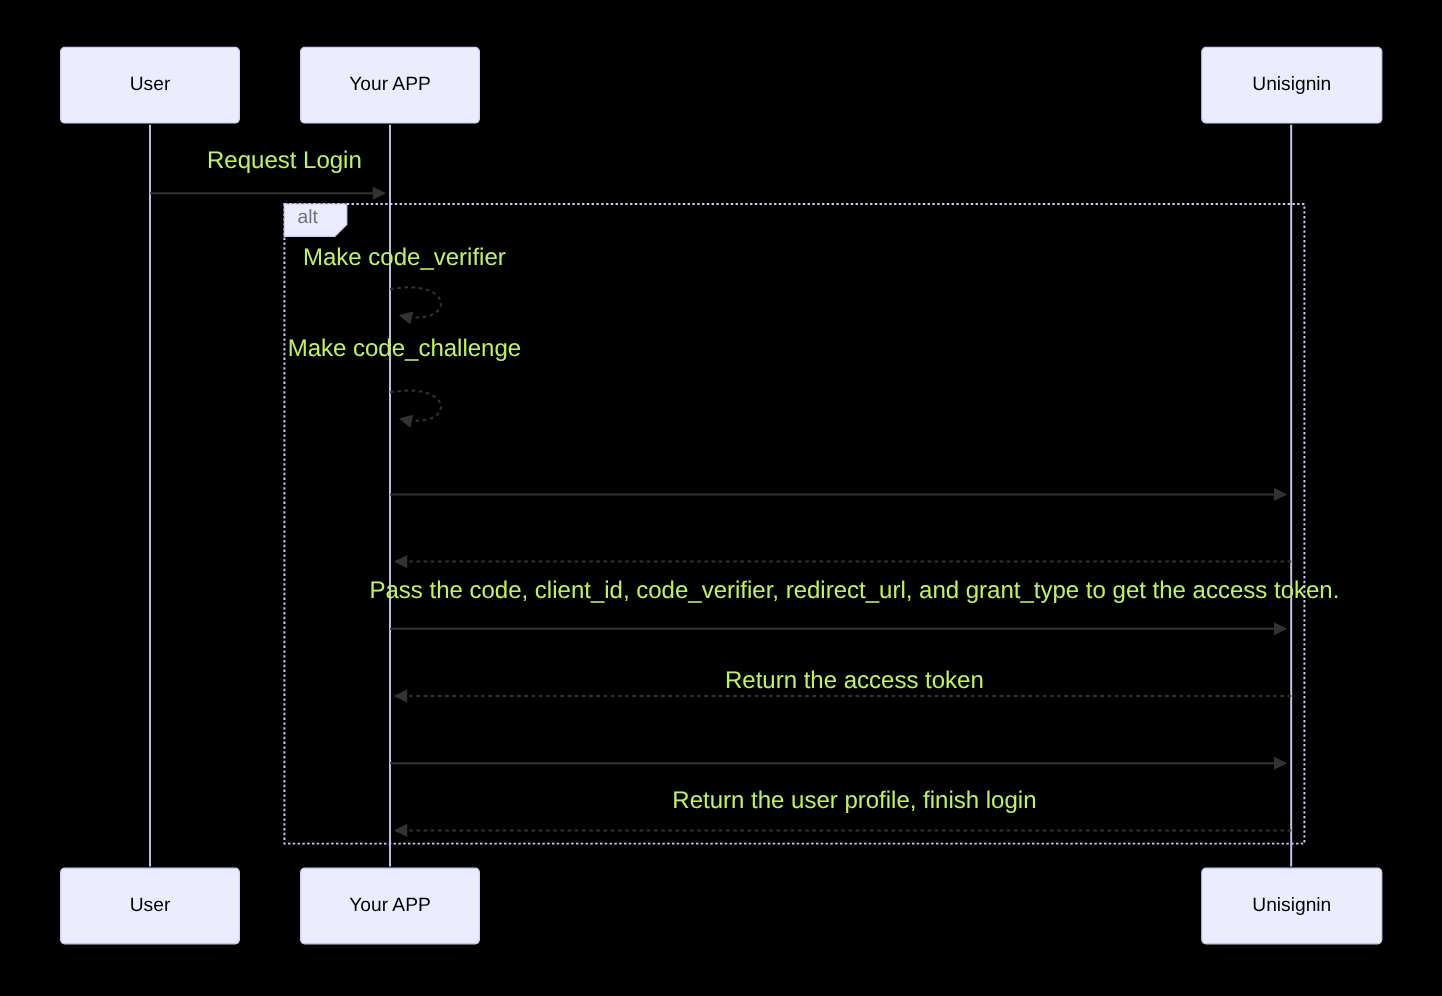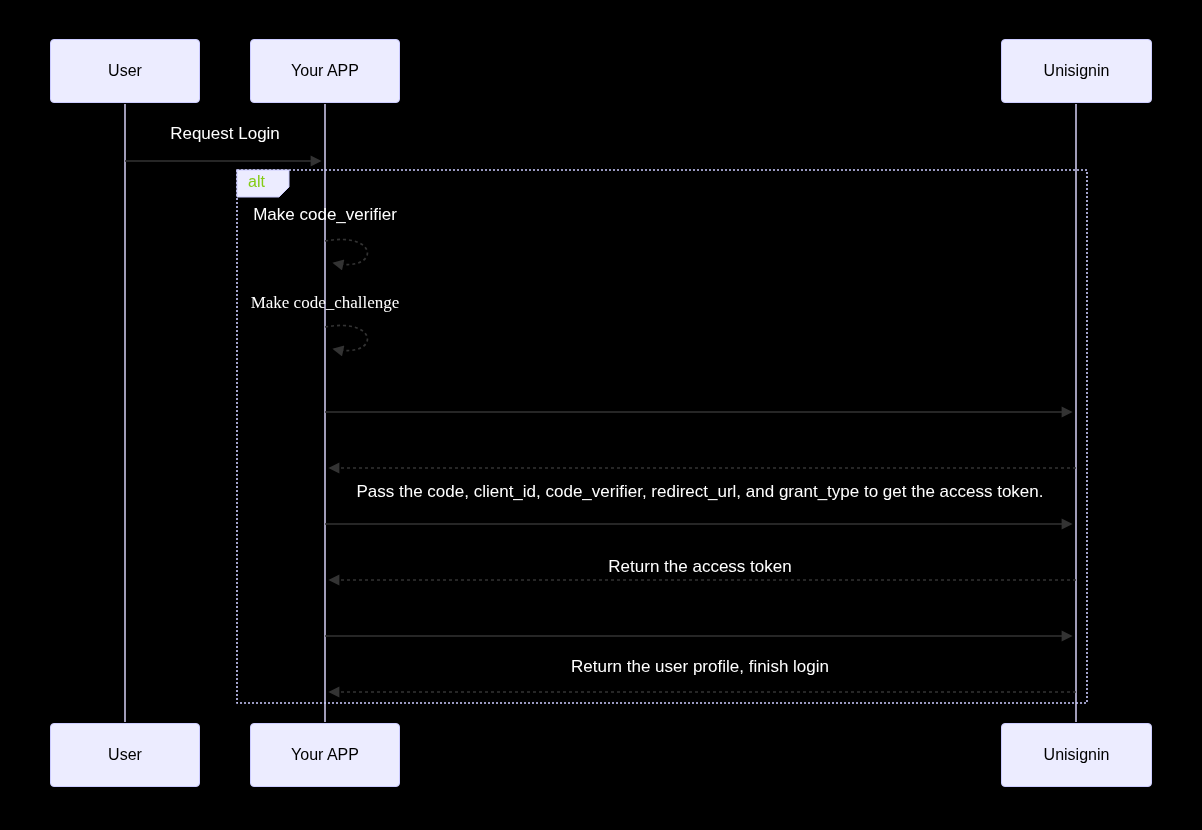--- a/index.html
+++ b/index.html
@@ -31,27 +31,28 @@
     align-items: center;
     justify-content: center;
     color: #000000;
     font-size: 16px;
     box-sizing: border-box;
   }
   .msg-label {
     position: absolute;
     transform: translateX(-50%);
     white-space: nowrap;
-    color: #ffffff;
-    font-size: 17px;
+    color: #bef264;
+    font-size: 20px;
     line-height: 20px;
+    margin-left: 12px;
   }
   .alt-text {
     position: absolute;
-    color: #84cc16;
+    color: #737373;
     font-size: 16px;
     line-height: 18px;
     font-weight: 400;
   }
 </style>
 </head>
 <body>
 
 <div id="stage">
 
@@ -107,21 +108,21 @@
   <div class="actor-box" style="left:1001px; top:723px; width:151px;">
     <span>Unisignin</span>
   </div>
 
   <div class="alt-text" style="left:248px; top:173px;">alt</div>
 
   <div class="msg-label" style="left:225px; top:124px;">Request Login</div>
 
   <div class="msg-label" style="left:325px; top:205px;">Make code_verifier</div>
 
-  <div class="msg-label" style="left:325px; top:293px;font-family:Liberation Serif, serif;">Make code_challenge</div>
+  <div class="msg-label" style="left:325px; top:281px;">Make code_challenge</div>
 
 
 
   <div class="msg-label" style="left:700px; top:482px;">Pass the code, client_id, code_verifier, redirect_url, and grant_type to get the access token.</div>
 
   <div class="msg-label" style="left:700px; top:557px;">Return the access token</div>
 
 
   <div class="msg-label" style="left:700px; top:657px;">Return the user profile, finish login</div>
 

